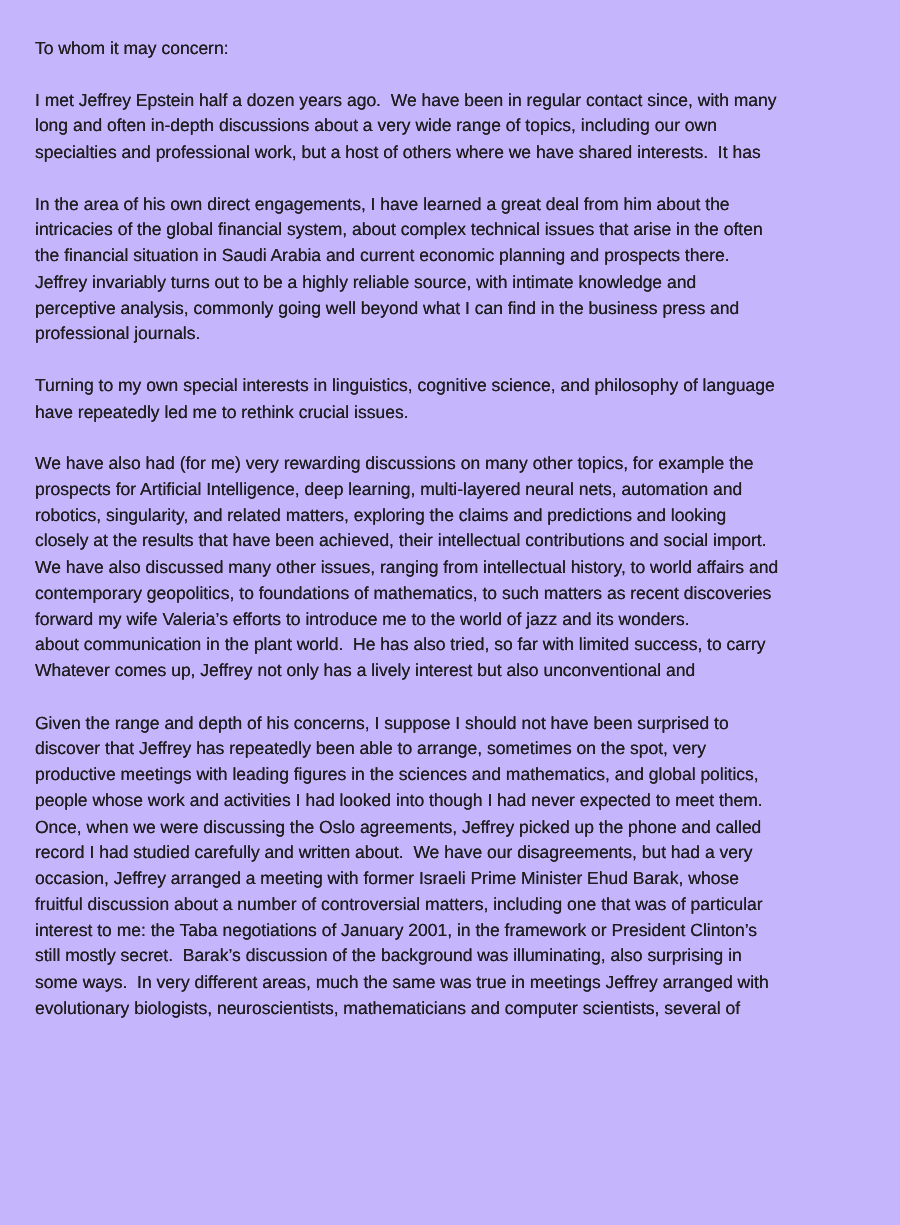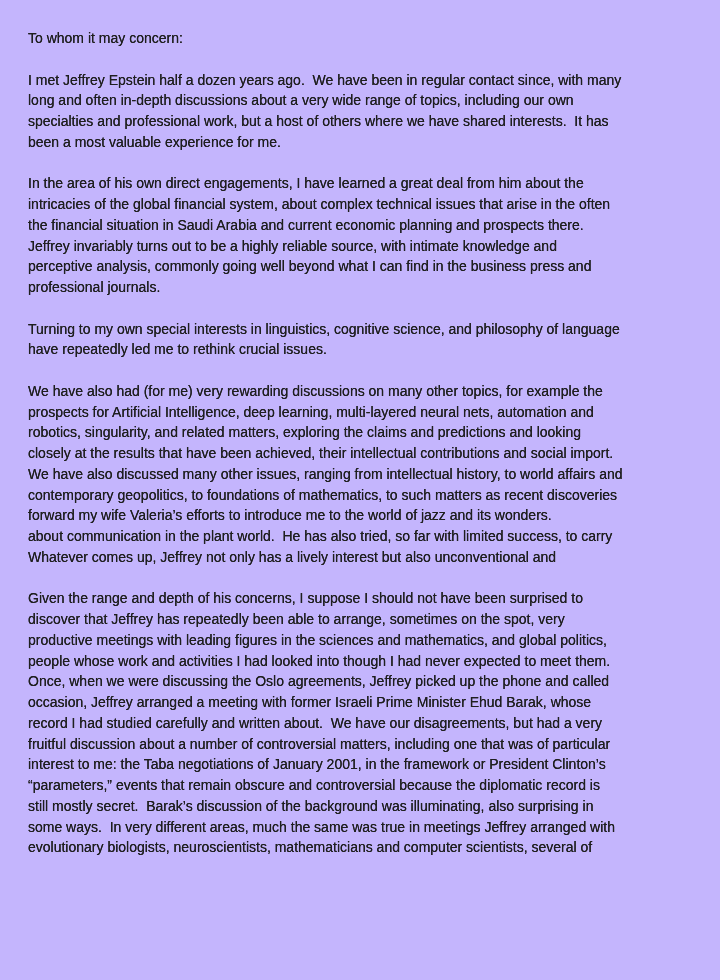--- a/index.html
+++ b/index.html
@@ -34,21 +34,20 @@
 </head>
 <body>
 
 <div class="page">
   <div class="paragraph line">To whom it may concern:</div>
   <div>
       <div class="paragraph">
         <div class="line">I met Jeffrey Epstein half a dozen years ago.  We have been in regular contact since, with many</div>
         <div class="line">long and often in-depth discussions about a very wide range of topics, including our own</div>
         <div class="line">specialties and professional work, but a host of others where we have shared interests.  It has</div>
-        <div class="line">been a most valuable experience for me.</div>
       </div>
       <div class="paragraph">
         <div class="line">In the area of his own direct engagements, I have learned a great deal from him about the</div>
         <div class="line">intricacies of the global financial system, about complex technical issues that arise in the often</div>
         <div class="line">the financial situation in Saudi Arabia and current economic planning and prospects there.</div>
         <div class="line">Jeffrey invariably turns out to be a highly reliable source, with intimate knowledge and</div>
         <div class="line">perceptive analysis, commonly going well beyond what I can find in the business press and</div>
         <div class="line">professional journals.</div>
       </div>
       <div class="paragraph">
@@ -65,23 +64,22 @@
         <div class="line">forward my wife Valeria’s efforts to introduce me to the world of jazz and its wonders.</div>
         <div class="line">about communication in the plant world.  He has also tried, so far with limited success, to carry</div>
         <div class="line">Whatever comes up, Jeffrey not only has a lively interest but also unconventional and</div>
       </div>
       <div class="paragraph">
         <div class="line">Given the range and depth of his concerns, I suppose I should not have been surprised to</div>
         <div class="line">discover that Jeffrey has repeatedly been able to arrange, sometimes on the spot, very</div>
         <div class="line">productive meetings with leading figures in the sciences and mathematics, and global politics,</div>
         <div class="line">people whose work and activities I had looked into though I had never expected to meet them.</div>
         <div class="line">Once, when we were discussing the Oslo agreements, Jeffrey picked up the phone and called</div>
+        <div class="line">record I had studied carefully and written about.  We have our disagreements, but had a very</div>
         <div class="line">occasion, Jeffrey arranged a meeting with former Israeli Prime Minister Ehud Barak, whose</div>
-        <div class="line">record I had studied carefully and written about.  We have our disagreements, but had a very</div>
         <div class="line">fruitful discussion about a number of controversial matters, including one that was of particular</div>
         <div class="line">interest to me: the Taba negotiations of January 2001, in the framework or President Clinton’s</div>
-        <div class="line">“parameters,” events that remain obscure and controversial because the diplomatic record is</div>
         <div class="line">still mostly secret.  Barak’s discussion of the background was illuminating, also surprising in</div>
         <div class="line">some ways.  In very different areas, much the same was true in meetings Jeffrey arranged with</div>
         <div class="line">evolutionary biologists, neuroscientists, mathematicians and computer scientists, several of</div>
       </div>
     </div>
 </div>
 
 </body></html>

